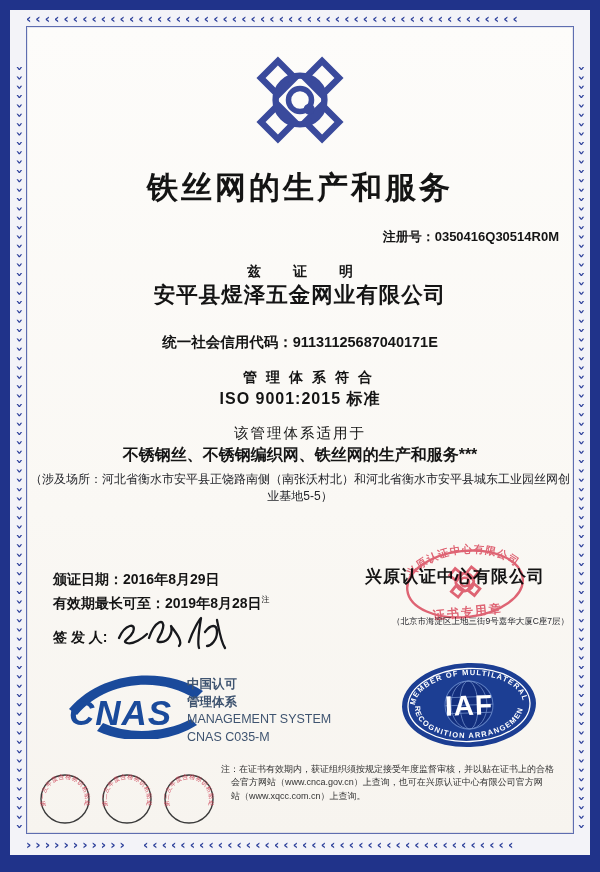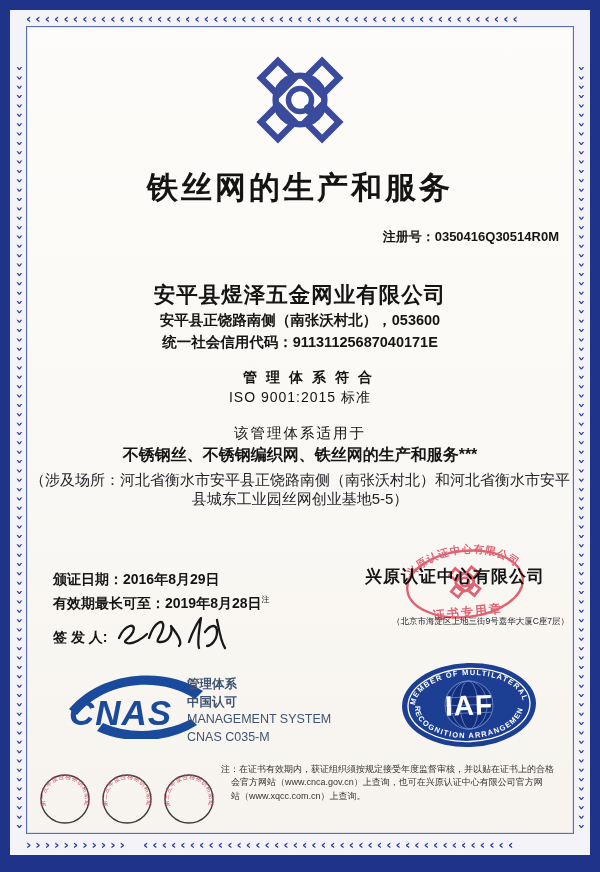--- a/index.html
+++ b/index.html
@@ -24,24 +24,24 @@
          border:1px solid #5e6db0;box-shadow:inset 0 0 0 1px rgba(94,109,176,.15);}
   .ctr{position:absolute;left:0;right:0;text-align:center;}
   .emblem{position:absolute;top:24px;left:50%;transform:translateX(-50%);}
   .title{top:140px;font-size:31px;font-weight:bold;letter-spacing:3px;}
   .reg{position:absolute;top:201px;right:14px;font-size:13px;font-weight:bold;}
   .certify-head{top:236px;font-size:14px;font-weight:bold;letter-spacing:14px;padding-left:14px;}
   .company{top:253px;font-size:21.5px;font-weight:bold;letter-spacing:1px;}
   .addr{top:284px;font-size:14.5px;font-weight:bold;}
   .credit{top:306px;font-size:14.5px;font-weight:bold;}
   .conform{top:342px;font-size:14px;font-weight:bold;letter-spacing:9px;padding-left:24px;}
-  .iso{top:362px;font-size:14px;font-weight:normal;letter-spacing:1px;}
+  .iso{top:362px;font-size:16px;font-weight:bold;letter-spacing:1px;}
   .scopehead{top:397px;font-size:14.5px;letter-spacing:2px;}
   .scope{top:418px;font-size:16px;font-weight:bold;}
-  .sites{top:444px;font-size:15px;color:#23242a;letter-spacing:0;}
+  .sites{top:444px;font-size:12px;color:#23242a;letter-spacing:0;}
   .dateline{position:absolute;left:26px;font-size:14px;font-weight:bold;white-space:nowrap;margin-top:23px;}
   .d1{top:521px;} .d2{top:544px;}
   .d2 sup{font-size:8px;font-weight:normal;}
   .signer{top:572px;display:flex;align-items:center;}
   .signer .sig{margin:-14px 0 0 6px;}
   .issuer-co{position:absolute;top:538px;right:28px;font-size:17px;font-weight:bold;letter-spacing:1px;}
   .issuer-ad{position:absolute;top:589px;right:4px;font-size:8.5px;color:#23242a;white-space:nowrap;}
   .stamp{position:absolute;left:362px;top:510px;transform:rotate(-6deg);
          mix-blend-mode:multiply;opacity:.92;}
   .cnas-logo{position:absolute;left:36px;top:646px;}
@@ -78,22 +78,22 @@
       </g>
       <circle cx="60" cy="60" r="6" fill="#3a4a9c"></circle>
     </svg>
 
     <div class="ctr title">铁丝网的生产和服务</div>
 
     <div class="reg">
       <span>注册号：</span><span>0350416Q30514R0M</span>
     </div>
 
+    <div class="ctr certify-head">兹 证 明</div>
     <div class="ctr company">安平县煜泽五金网业有限公司</div>
-    <div class="ctr addr">安平县正饶路南侧（南张沃村北），053600</div>
     <div class="ctr credit">统一社会信用代码：91131125687040171E</div>
 
     <div class="ctr conform">管理体系符合</div>
     <div class="ctr iso">ISO 9001:2015 标准</div>
     <div class="ctr scopehead">该管理体系适用于</div>
     <div class="ctr scope">不锈钢丝、不锈钢编织网、铁丝网的生产和服务***</div>
     <div class="ctr sites">（涉及场所：河北省衡水市安平县正饶路南侧（南张沃村北）和河北省衡水市安平县城东工业园丝网创业基地5-5）</div>
 
     <div class="dateline d1">
       <span>颁证日期：</span><span>2016年8月29日</span>
@@ -138,22 +138,22 @@
       </g>
       <text x="76" y="79" text-anchor="middle" font-size="12" font-weight="bold" fill="#e25a6e" letter-spacing="2">证书专用章</text>
     </svg>
 
     <svg class="cnas-logo" width="146" height="66" viewBox="0 0 146 66">
       <path d="M6 36 C 40 -4 104 -6 140 18 L 132 26 C 100 4 44 6 14 42 Z" fill="#1a4a9b"></path>
       <text x="6" y="52" font-size="35" font-weight="bold" font-style="italic" fill="#1a4a9b" letter-spacing="1">CNAS</text>
       <path d="M34 58 C 64 72 106 70 134 52 L 128 46 C 102 60 66 62 40 50 Z" fill="#1a4a9b"></path>
     </svg>
     <div class="cnas-text">
+      <div class="b">中国认可</div>
       <div class="b">管理体系</div>
-      <div class="b">中国认可</div>
       <div>MANAGEMENT SYSTEM</div>
       <div>CNAS C035-M</div>
     </div>
 
     <svg class="iaf" width="140" height="88" viewBox="0 0 140 88">
       <defs>
         <path id="iafT" d="M 16 44 A 54 30 0 0 1 124 44"></path>
         <path id="iafB" d="M 16 46 A 54 31 0 0 0 124 46"></path>
       </defs>
       <ellipse cx="70" cy="44" rx="67" ry="42" fill="#1c3e93"></ellipse>

